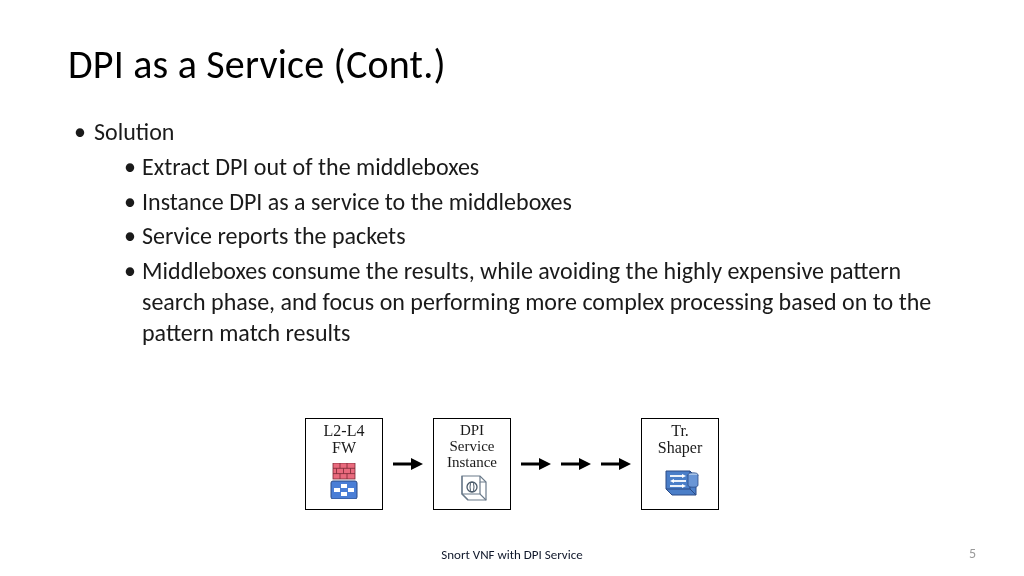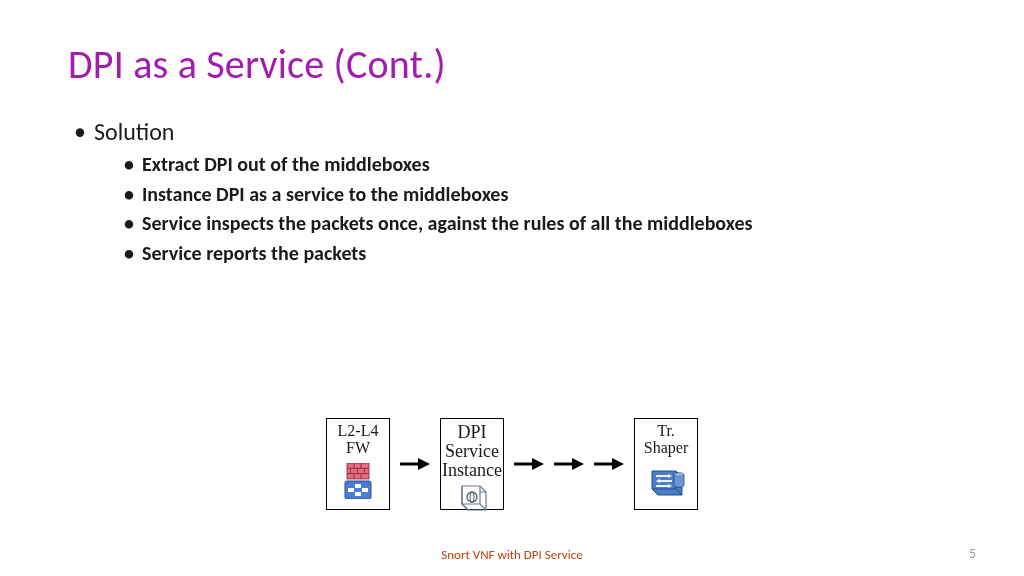--- a/index.html
+++ b/index.html
@@ -1,48 +1,48 @@
 <!DOCTYPE html>
 <html><head>
 <meta charset="utf-8">
 <style>
   * { box-sizing: border-box; margin: 0; padding: 0; }
   html, body { width: 1024px; height: 576px; font-family: Calibri, "Segoe UI", Arial, sans-serif; background: #fff; color: #1a1a1a; }
   .slide { position: relative; width: 1024px; height: 576px; padding: 40px 68px 0 68px; }
-  .title { font-size: 40px; font-weight: 400; color: #a21caf; margin-bottom: 28px; letter-spacing: 0.2px; }
+  .title { font-size: 40px; font-weight: 400; color: #000000; margin-bottom: 28px; letter-spacing: 0.2px; }
   ul.level1 { list-style: none; padding-left: 6px; margin-top: 24px; }
   ul.level1 > li { font-size: 24px; margin-bottom: 4px; position: relative; padding-left: 20px; }
   ul.level1 > li::before { content: "•"; position: absolute; left: 0; top: 0; }
   ul.level2 { list-style: none; padding-left: 30px; margin-top: 6px; }
-  ul.level2 > li { font-size: 20px; line-height: 1.28; margin-bottom: 4px; position: relative; padding-left: 18px; font-weight: bold; }
+  ul.level2 > li { font-size: 24px; line-height: 1.28; margin-bottom: 4px; position: relative; padding-left: 18px; }
   ul.level2 > li::before { content: "•"; position: absolute; left: 0; top: 0; }
   .diagram { position: absolute; left: 0; right: 0; top: 418px; display: flex; justify-content: center; align-items: center; gap: 10px; }
-  .box { border: 1.5px solid #000; background: #fff; width: 64px; height: 92px; display: flex; flex-direction: column; align-items: center; justify-content: flex-start; padding-top: 4px; font-family: "Times New Roman", serif; }
+  .box { border: 1.5px solid #000; background: #fff; width: 78px; height: 92px; display: flex; flex-direction: column; align-items: center; justify-content: flex-start; padding-top: 4px; font-family: "Times New Roman", serif; }
   .box-label { font-size: 16px; text-align: center; line-height: 1.05; }
-  .box-label.sm { font-size: 18px; }
+  .box-label.sm { font-size: 15px; }
   .box-icon { margin-top: auto; margin-bottom: 6px; }
   .arrow { display: flex; align-items: center; }
   .arrow svg { display: block; }
-  .footer { position: absolute; bottom: 14px; left: 0; right: 0; text-align: center; font-size: 13px; color: #c2410c; }
+  .footer { position: absolute; bottom: 14px; left: 0; right: 0; text-align: center; font-size: 13px; color: #0f172a; }
   .pagenum { position: absolute; bottom: 14px; right: 48px; font-size: 14px; color: #9b9b9b; }
 </style>
 </head>
 <body>
 
 <div class="slide">
   <h1 class="title">DPI as a Service (Cont.)</h1>
 
   <ul class="level1">
     <li>
       <span>Solution</span>
       <ul class="level2">
         <li>Extract DPI out of the middleboxes</li>
         <li>Instance DPI as a service to the middleboxes</li>
-        <li>Service inspects the packets once, against the rules of all the middleboxes</li>
         <li>Service reports the packets</li>
+        <li>Middleboxes consume the results, while avoiding the highly expensive pattern search phase, and focus on performing more complex processing based on to the pattern match results</li>
       </ul>
     </li>
   </ul>
 
   <div class="diagram">
 
     <div class="box">
       <div class="box-label">L2-L4<br>FW</div>
       <div class="box-icon">
         <svg width="34" height="36" viewBox="0 0 34 36">

